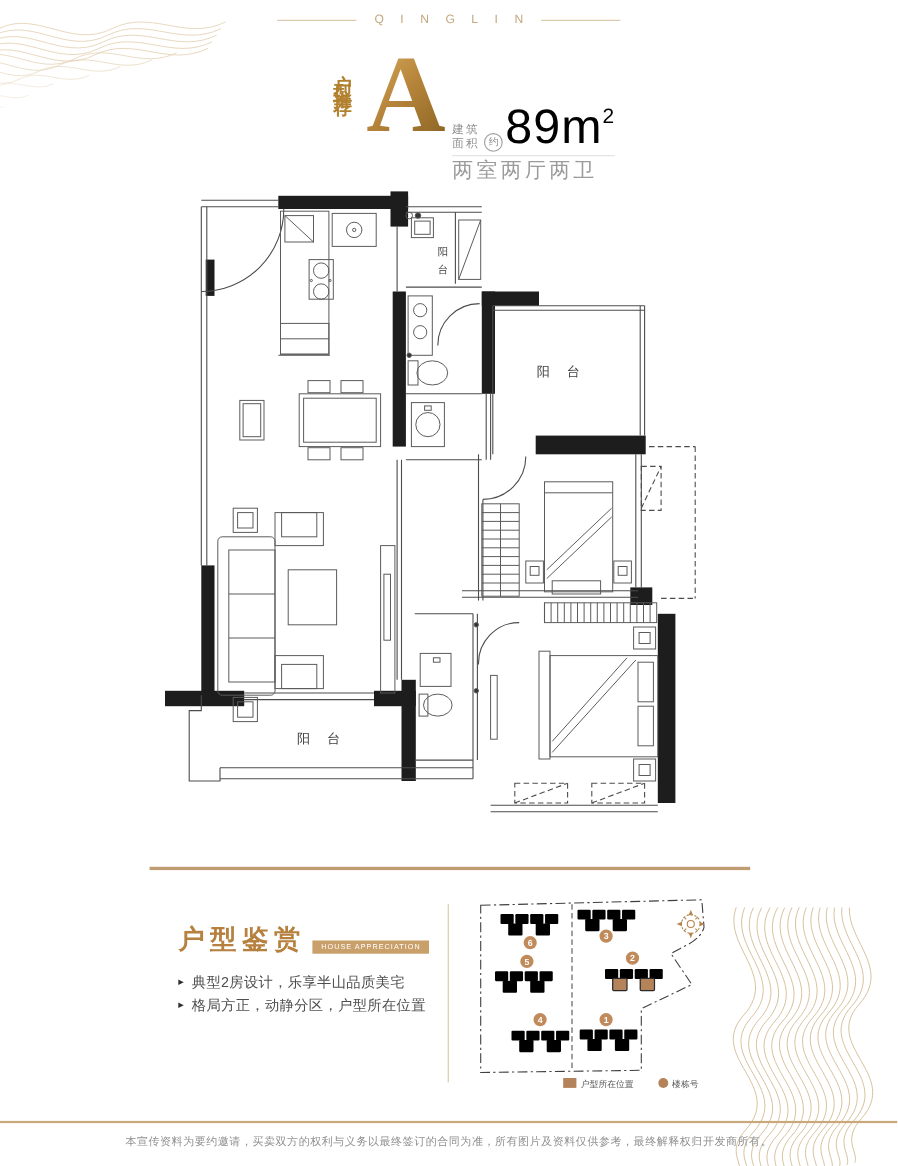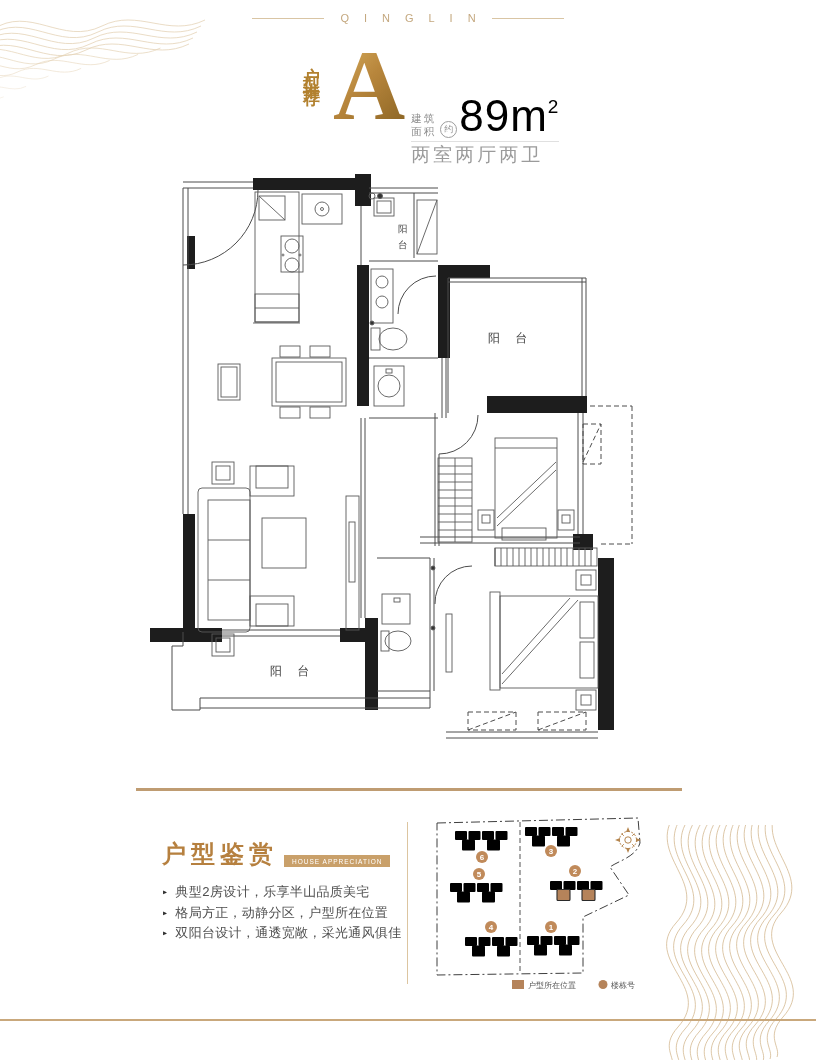--- a/index.html
+++ b/index.html
@@ -36,21 +36,21 @@
   .plan .lblv{font-size:9.5px;fill:#3f3f3f;}
   
   .sec-rule{position:absolute;top:788px;left:136px;width:546px;height:2.5px;background:#bf9c72;}
   .v-rule{position:absolute;left:407px;top:822px;width:1px;height:162px;background:#dcc5a0;}
   
   .appre{position:absolute;left:162px;top:838px;width:245px;}
   .appre .trow{display:flex;align-items:flex-end;}
   .appre h2{margin:0;font-size:24px;font-weight:bold;color:#b6803f;letter-spacing:5px;}
   .tag{display:inline-block;background:#c9a06a;color:#fff;font-size:6.5px;letter-spacing:1px;
        padding:2.5px 8px;margin:0 0 3px 6px;white-space:nowrap;}
-  .appre ul{list-style:none;margin:13px 0 0 0;padding:0;font-family:Liberation Mono, monospace;}
+  .appre ul{list-style:none;margin:13px 0 0 0;padding:0;}
   .appre li{font-size:13px;color:#4f4f4f;line-height:20.5px;letter-spacing:0.3px;display:flex;}
   .arw{color:#2e2e2e;margin-right:7px;font-size:10px;}
   .arw::before{content:"▸";}
   
   .siteplan{position:absolute;left:432px;top:813px;}
   .siteplan .bnd{fill:none;stroke:#3f3f3f;stroke-width:1;stroke-dasharray:9 3 2 3;}
   .siteplan .phase{fill:none;stroke:#3f3f3f;stroke-width:0.9;stroke-dasharray:5 3;}
   .siteplan .bld-k rect{fill:#fff;stroke:#2a2a2a;stroke-width:1.1;}
   .siteplan .hi{fill:#b5835a !important;stroke:#2a2a2a;}
   .siteplan .numc{fill:#c08a5a;}
@@ -347,24 +347,20 @@
     </div>
     <ul>
       <li>
           <span class="arw"></span>
           <span>典型2房设计，乐享半山品质美宅</span>
         </li>
       <li>
           <span class="arw"></span>
           <span>格局方正，动静分区，户型所在位置</span>
         </li>
-      <li>
-          <span class="arw"></span>
-          <span>双阳台设计，通透宽敞，采光通风俱佳</span>
-        </li>
     </ul>
   </div>
 
   <svg class="siteplan" width="235" height="195" viewBox="0 0 235 195">
     <defs>
       <g id="row4">
         <rect x="0" y="0" width="12" height="9" rx="1"></rect>
         <rect x="13.5" y="0" width="12" height="9" rx="1"></rect>
         <rect x="27" y="0" width="12" height="9" rx="1"></rect>
         <rect x="40.5" y="0" width="12" height="9" rx="1"></rect>
@@ -449,14 +445,15 @@
         <line x1="-4.2" y1="4.2" x2="-6.4" y2="6.4"></line>
     </g>
 
     <rect x="80" y="167" width="12" height="9" fill="#b5835a"></rect>
     <text class="legt" x="96" y="175">户型所在位置</text>
     <circle cx="171" cy="171.5" r="4.5" fill="#b5835a"></circle>
     <text class="legt" x="179" y="175">楼栋号</text>
   </svg>
 
   <div class="foot-rule"></div>
+  <div class="disclaimer">本宣传资料为要约邀请，买卖双方的权利与义务以最终签订的合同为准，所有图片及资料仅供参考，最终解释权归开发商所有。</div>
 
 </div>
 
 </body></html>

